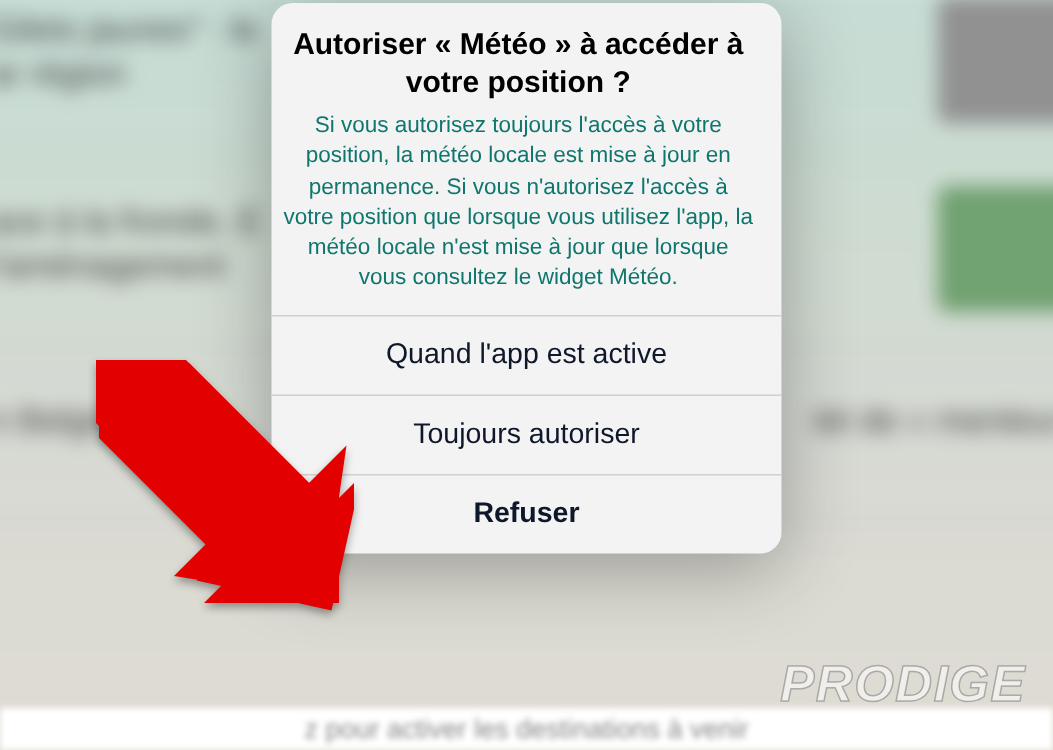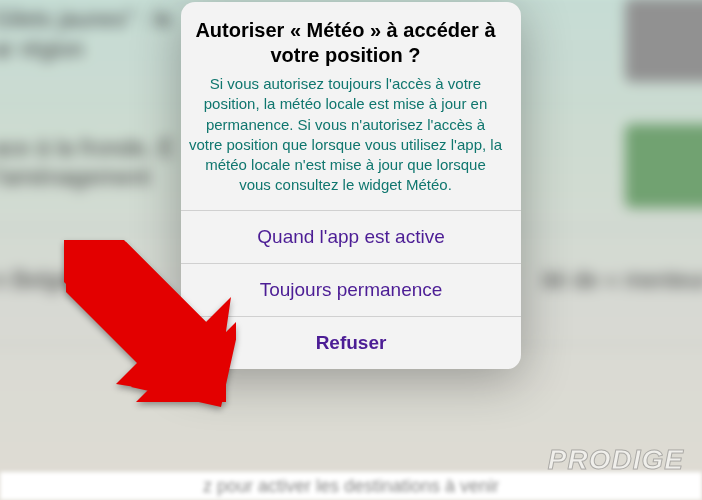--- a/index.html
+++ b/index.html
@@ -67,21 +67,21 @@
   }
   .alert-msg {
     font-size: 15px;
     line-height: 1.35;
     color: #0f766e;
   }
   .alert-btns .btn {
     border-top: 1px solid #d0d0d0;
     padding: 15px 8px;
     font-size: 19px;
-    color: #4c1d95;
+    color: #0f172a;
     cursor: pointer;
   }
   .alert-btns .btn.bold { font-weight: 700; }
 
   .arrow {
     position: absolute;
     left: 46px;
     top: 222px;
     width: 190px;
     height: 190px;
@@ -93,21 +93,21 @@
     position: absolute;
     right: 18px;
     bottom: 28px;
     text-align: left;
     color: rgba(255,255,255,0.55);
     font-family: Arial, sans-serif;
     pointer-events: none;
     line-height: 0.9;
     -webkit-text-stroke: 1px rgba(80,80,80,0.4);
   }
-  .watermark .w1 { font-size: 28px; font-weight: 800; letter-spacing: 1px; font-style: italic;}
+  .watermark .w1 { font-size: 34px; font-weight: 800; letter-spacing: 1px; font-style: italic;}
   .watermark .w2 { font-size: 20px; font-weight: 700; letter-spacing: 3px; margin-left: 70px; font-style: italic;}
 
   .bottom-line {
     position: absolute;
     bottom: 0; left: 0; right: 0;
     height: 28px;
     background: #fff;
     color: #888;
     font-size: 18px;
     line-height: 28px;
@@ -135,21 +135,21 @@
 
 <div class="bottom-line">z pour activer les destinations à venir</div>
 
 <div class="alert">
   <div class="alert-head">
     <div class="alert-title">Autoriser « Météo » à accéder à votre position ?</div>
     <div class="alert-msg">Si vous autorisez toujours l'accès à votre position, la météo locale est mise à jour en permanence. Si vous n'autorisez l'accès à votre position que lorsque vous utilisez l'app, la météo locale n'est mise à jour que lorsque vous consultez le widget Météo.</div>
   </div>
   <div class="alert-btns">
     <div class="btn">Quand l'app est active</div>
-    <div class="btn">Toujours permanence</div>
+    <div class="btn">Toujours autoriser</div>
     <div class="btn bold">Refuser</div>
   </div>
 </div>
 
 <svg class="arrow" viewBox="0 0 190 190">
   <g fill="#e30000">
     <polygon points="20,20 80,20 175,115 195,95 175,185 85,165 105,145 20,60"></polygon>
     <polygon points="20,20 20,70 110,160 90,180 180,180 180,90 160,110 70,20" fill="#e30000"></polygon>
   </g>
 

